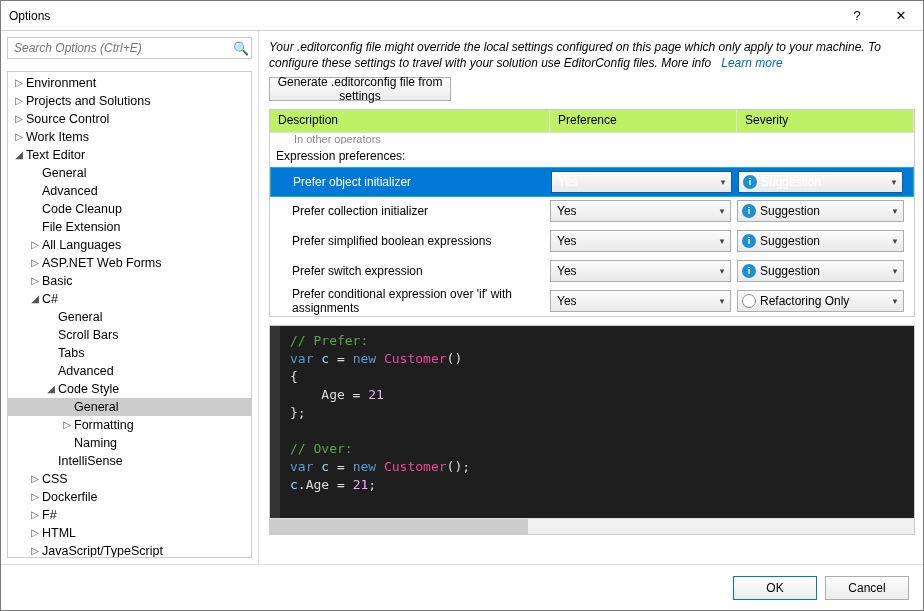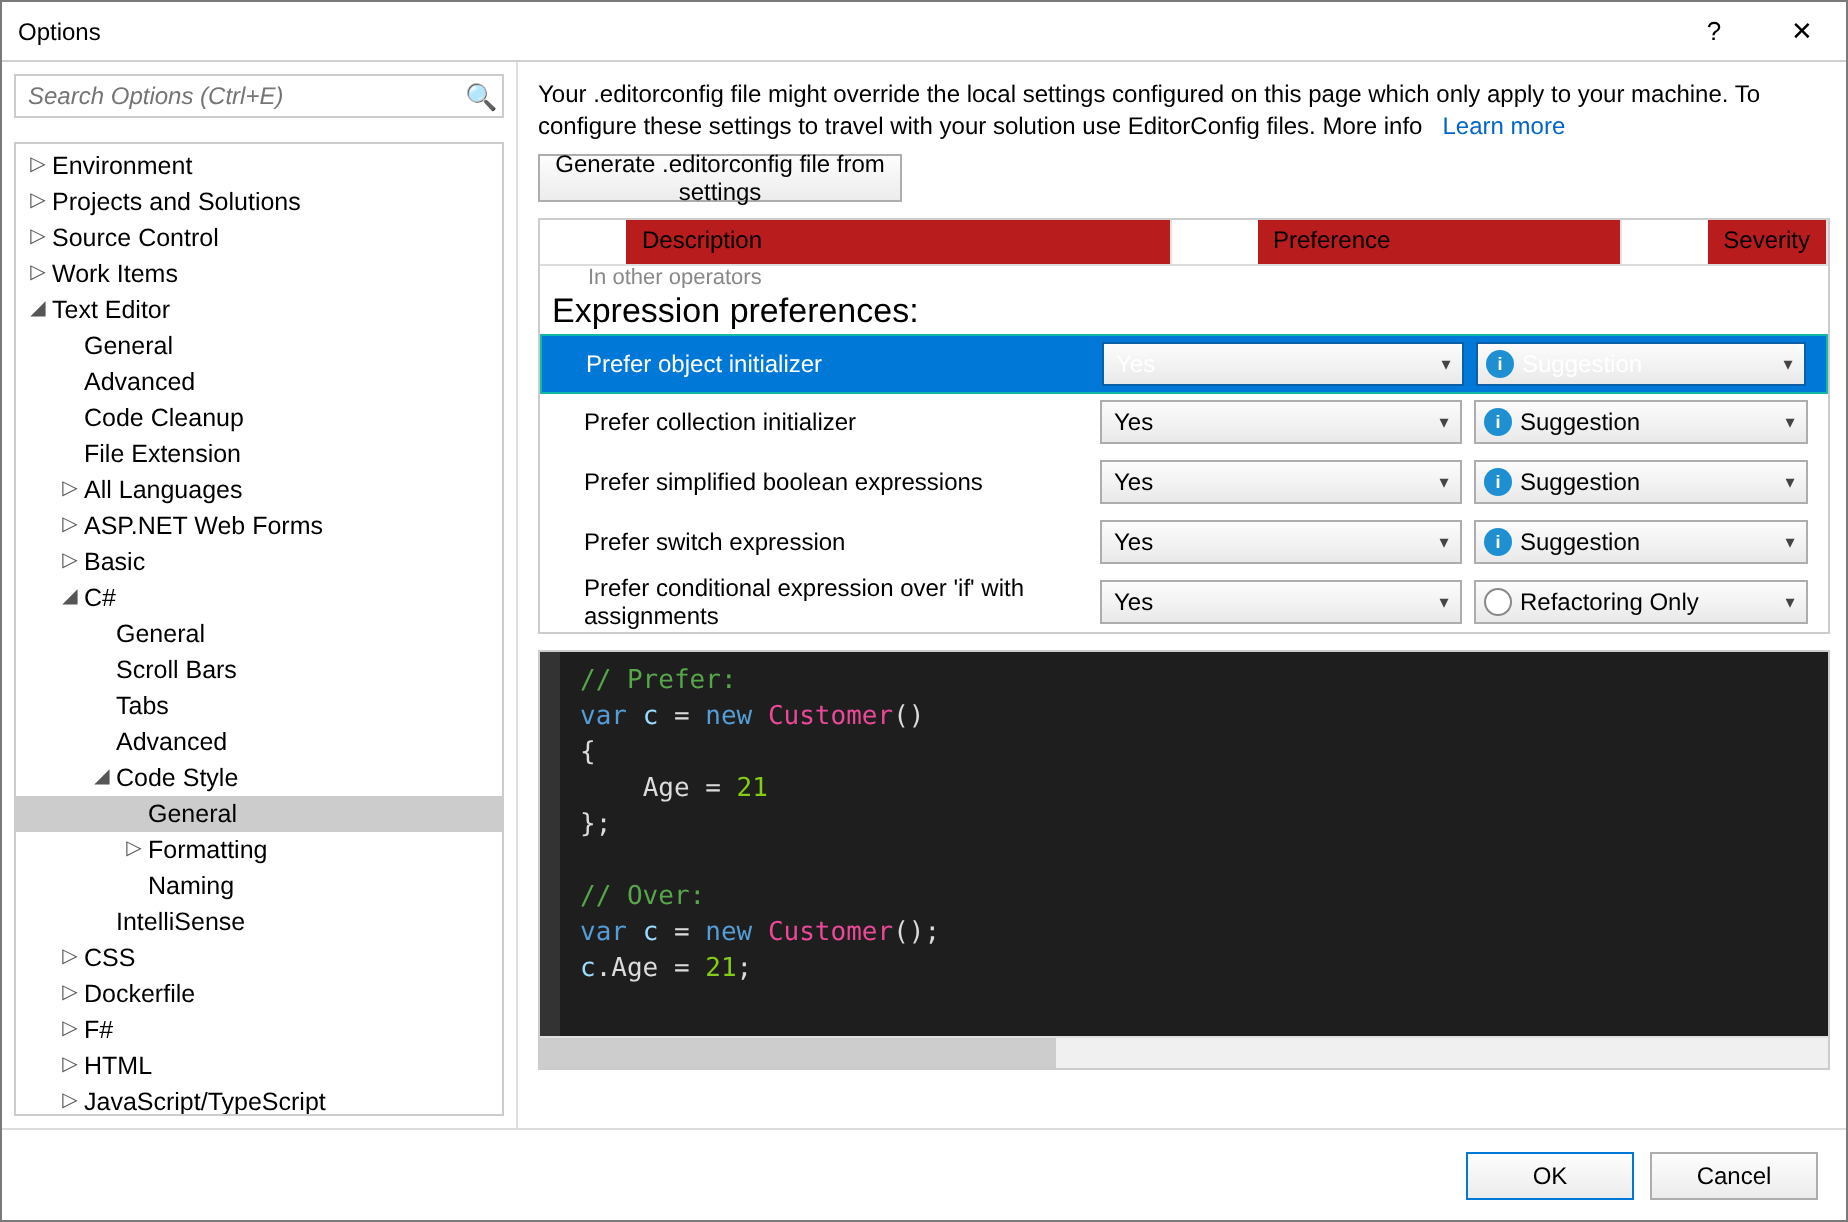--- a/index.html
+++ b/index.html
@@ -11,32 +11,32 @@
   .body { flex: 1; display: flex; overflow: hidden; }
   .left-pane { width: 258px; border-right: 1px solid #e0e0e0; display: flex; flex-direction: column; padding: 6px 6px 6px 6px; }
   .search-wrap { height: 22px; border: 1px solid #cccccc; display: flex; align-items: center; position: relative; margin-bottom: 12px; }
   .search-wrap input { flex: 1; border: none; outline: none; padding: 0 6px; font-size: 12px; font-style: italic; color: #555; height: 100%; background: transparent; }
   .search-icon { width: 20px; text-align: center; color: #333; font-size: 13px; }
   .tree { flex: 1; border: 1px solid #cccccc; overflow: auto; font-size: 12.5px; line-height: 18px; padding-top: 2px; }
   .ti { display: flex; align-items: center; height: 18px; white-space: nowrap; }
   .ti .arrow { width: 14px; text-align: center; font-size: 10px; color: #555; cursor: pointer; }
   .ti.selected { background: #cccccc; }
   .right-pane { flex: 1; display: flex; flex-direction: column; padding: 8px 8px 0 10px; min-width: 0; }
-  .info-text { font-size: 12px; line-height: 16px; }
+  .info-text { font-size: 12px; line-height: 16px; font-style: italic; }
   .info-text a { color: #0066cc; text-decoration: none; }
   .gen-btn { margin-top: 6px; margin-bottom: 8px; width: 182px; height: 24px; border: 1px solid #adadad; background: linear-gradient(#fdfdfd,#ececec); font-size: 12px; text-align: center; display: flex; align-items: center; justify-content: center; cursor: pointer; }
   .grid-wrap { border: 1px solid #cccccc; display: flex; flex-direction: column; position: relative; }
   .grid-header { display: flex; height: 22px; font-size: 12px; }
-  .grid-header .col { border-right: 1px solid #e2e2e2; padding: 3px 8px; background: #b91c1c; margin-left: 43px; }
+  .grid-header .col { border-right: 1px solid #e2e2e2; padding: 3px 8px; background: #bef264; }
   .col-desc { width: 280px; }
   .col-pref { width: 187px; }
   .col-sev  { flex: 1; }
   .grid-body { max-height: 205px; overflow: hidden; position: relative; }
   .clipped-row { height: 12px; border-top:1px solid #ddd; color:#888; padding-left:24px; font-size:11px; overflow:hidden; display:flex; align-items:flex-start; }
-  .group-row { height: 24px; display: flex; align-items: center; padding-left: 6px; font-size: 17px; }
+  .group-row { height: 24px; display: flex; align-items: center; padding-left: 6px; font-size: 12px; }
   .data-row { display: flex; align-items: center; height: 30px; }
   .data-row.sel { background: #0078d7; color: #fff; }
   .data-row.sel-border { border: 1px solid #14b8a6; margin: -1px 0; }
   .desc-cell { width: 280px; padding-left: 22px; padding-right: 6px; font-size: 12px; line-height: 14px; }
   .desc-cell.multiline { padding-top:2px; padding-bottom:2px; }
   .combo { height: 22px; border: 1px solid #adadad; display: flex; align-items: center; background: linear-gradient(#fcfcfc,#e9e9e9); position: relative; margin-right: 6px; cursor: pointer; }
   .combo.sel-inner { border-color: #0a5fa6; }
   .combo .cb-text { flex: 1; padding-left: 6px; font-size: 12px; }
   .combo .cb-drop { width: 16px; text-align: center; font-size: 9px; color: #444; }
   .pref-cell { width: 187px; display: flex; }
@@ -45,21 +45,21 @@
   .sev-cell .combo { flex: 1; }
   .sev-icon { width: 14px; height: 14px; border-radius: 50%; margin: 0 4px 0 4px; display:flex; align-items:center; justify-content:center; font-size:9px; font-weight:bold; flex-shrink:0;}
   .sev-icon.info { background:#1e90d2; color:#fff; }
   .sev-icon.ref  { background:#fff; border:1.5px solid #888; color:#888; }
   .code-wrap { margin-top: 8px; border: 1px solid #cccccc; height: 210px; display:flex; flex-direction:column; }
   .code-area { flex:1; background:#1e1e1e; color:#dcdcdc; font-family: Consolas, monospace; font-size: 13px; padding: 6px 10px; line-height: 18px; white-space: pre; overflow:hidden; position:relative; }
   .code-area .c-comment { color:#57a64a; }
   .code-area .c-kw      { color:#569cd6; }
   .code-area .c-var     { color:#9cdcfe; }
   .code-area .c-type    { color:#ec4899; }
-  .code-area .c-num     { color:#84cc16; } 
+  .code-area .c-num     { color:#f0abfc; } 
   .code-margin { width:10px; background:#333; }
   .hscroll-track { height: 16px; background:#f0f0f0; border-top:1px solid #e0e0e0; position:relative;}
   .hscroll-thumb { position:absolute; left:0; top:0; height:100%; width:40%; background:#cdcdcd; }
   .footer { height: 46px; border-top: 1px solid #dcdcdc; display:flex; align-items:center; justify-content:flex-end; padding-right:14px; gap:8px; }
   .footer button { width: 84px; height: 24px; border:1px solid #adadad; background: linear-gradient(#fdfdfd,#ececec); font-size:12px; cursor:pointer; }
   .footer button.primary { border:1.5px solid #0078d7; }
 </style>
 </head>
 <body>
 

